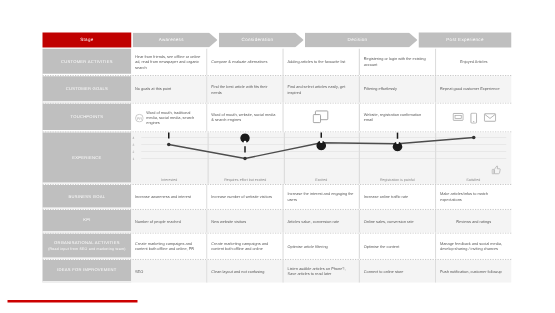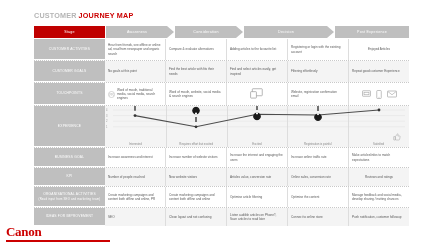--- a/index.html
+++ b/index.html
@@ -177,23 +177,20 @@
     margin-top: 2px;
     width: 104px; height: 1.6px;
     background: #cc0000;
   }
 </style>
 </head>
 <body>
 
 <div id="slide">
 
-  <div class="title-wrap">
-    <span class="title-a">CUSTOMER</span><span class="title-b">JOURNEY MAP</span>
-  </div>
 
   <div class="grid">
 
     <div class="hdr">
       <div class="cell-stage">Stage</div>
       <div class="chev c1">Awareness</div>
       <div class="chev c2">Consideration</div>
       <div class="chev c3">Decision</div>
       <div class="chev c4">Post Experience</div>
     </div>
@@ -381,17 +378,16 @@
           <div class="cell">Listen audible articles on Phone?, Save articles to read later</div>
           <div class="cell">Connect to online store</div>
           <div class="cell">Push notification, customer followup</div>
         </div>
       </div>
 
     </div>
   </div>
 
   <div class="canon">
-    <div class="canon-word">Canon</div>
     <div class="canon-rule"></div>
   </div>
 
 </div>
 
 </body></html>

